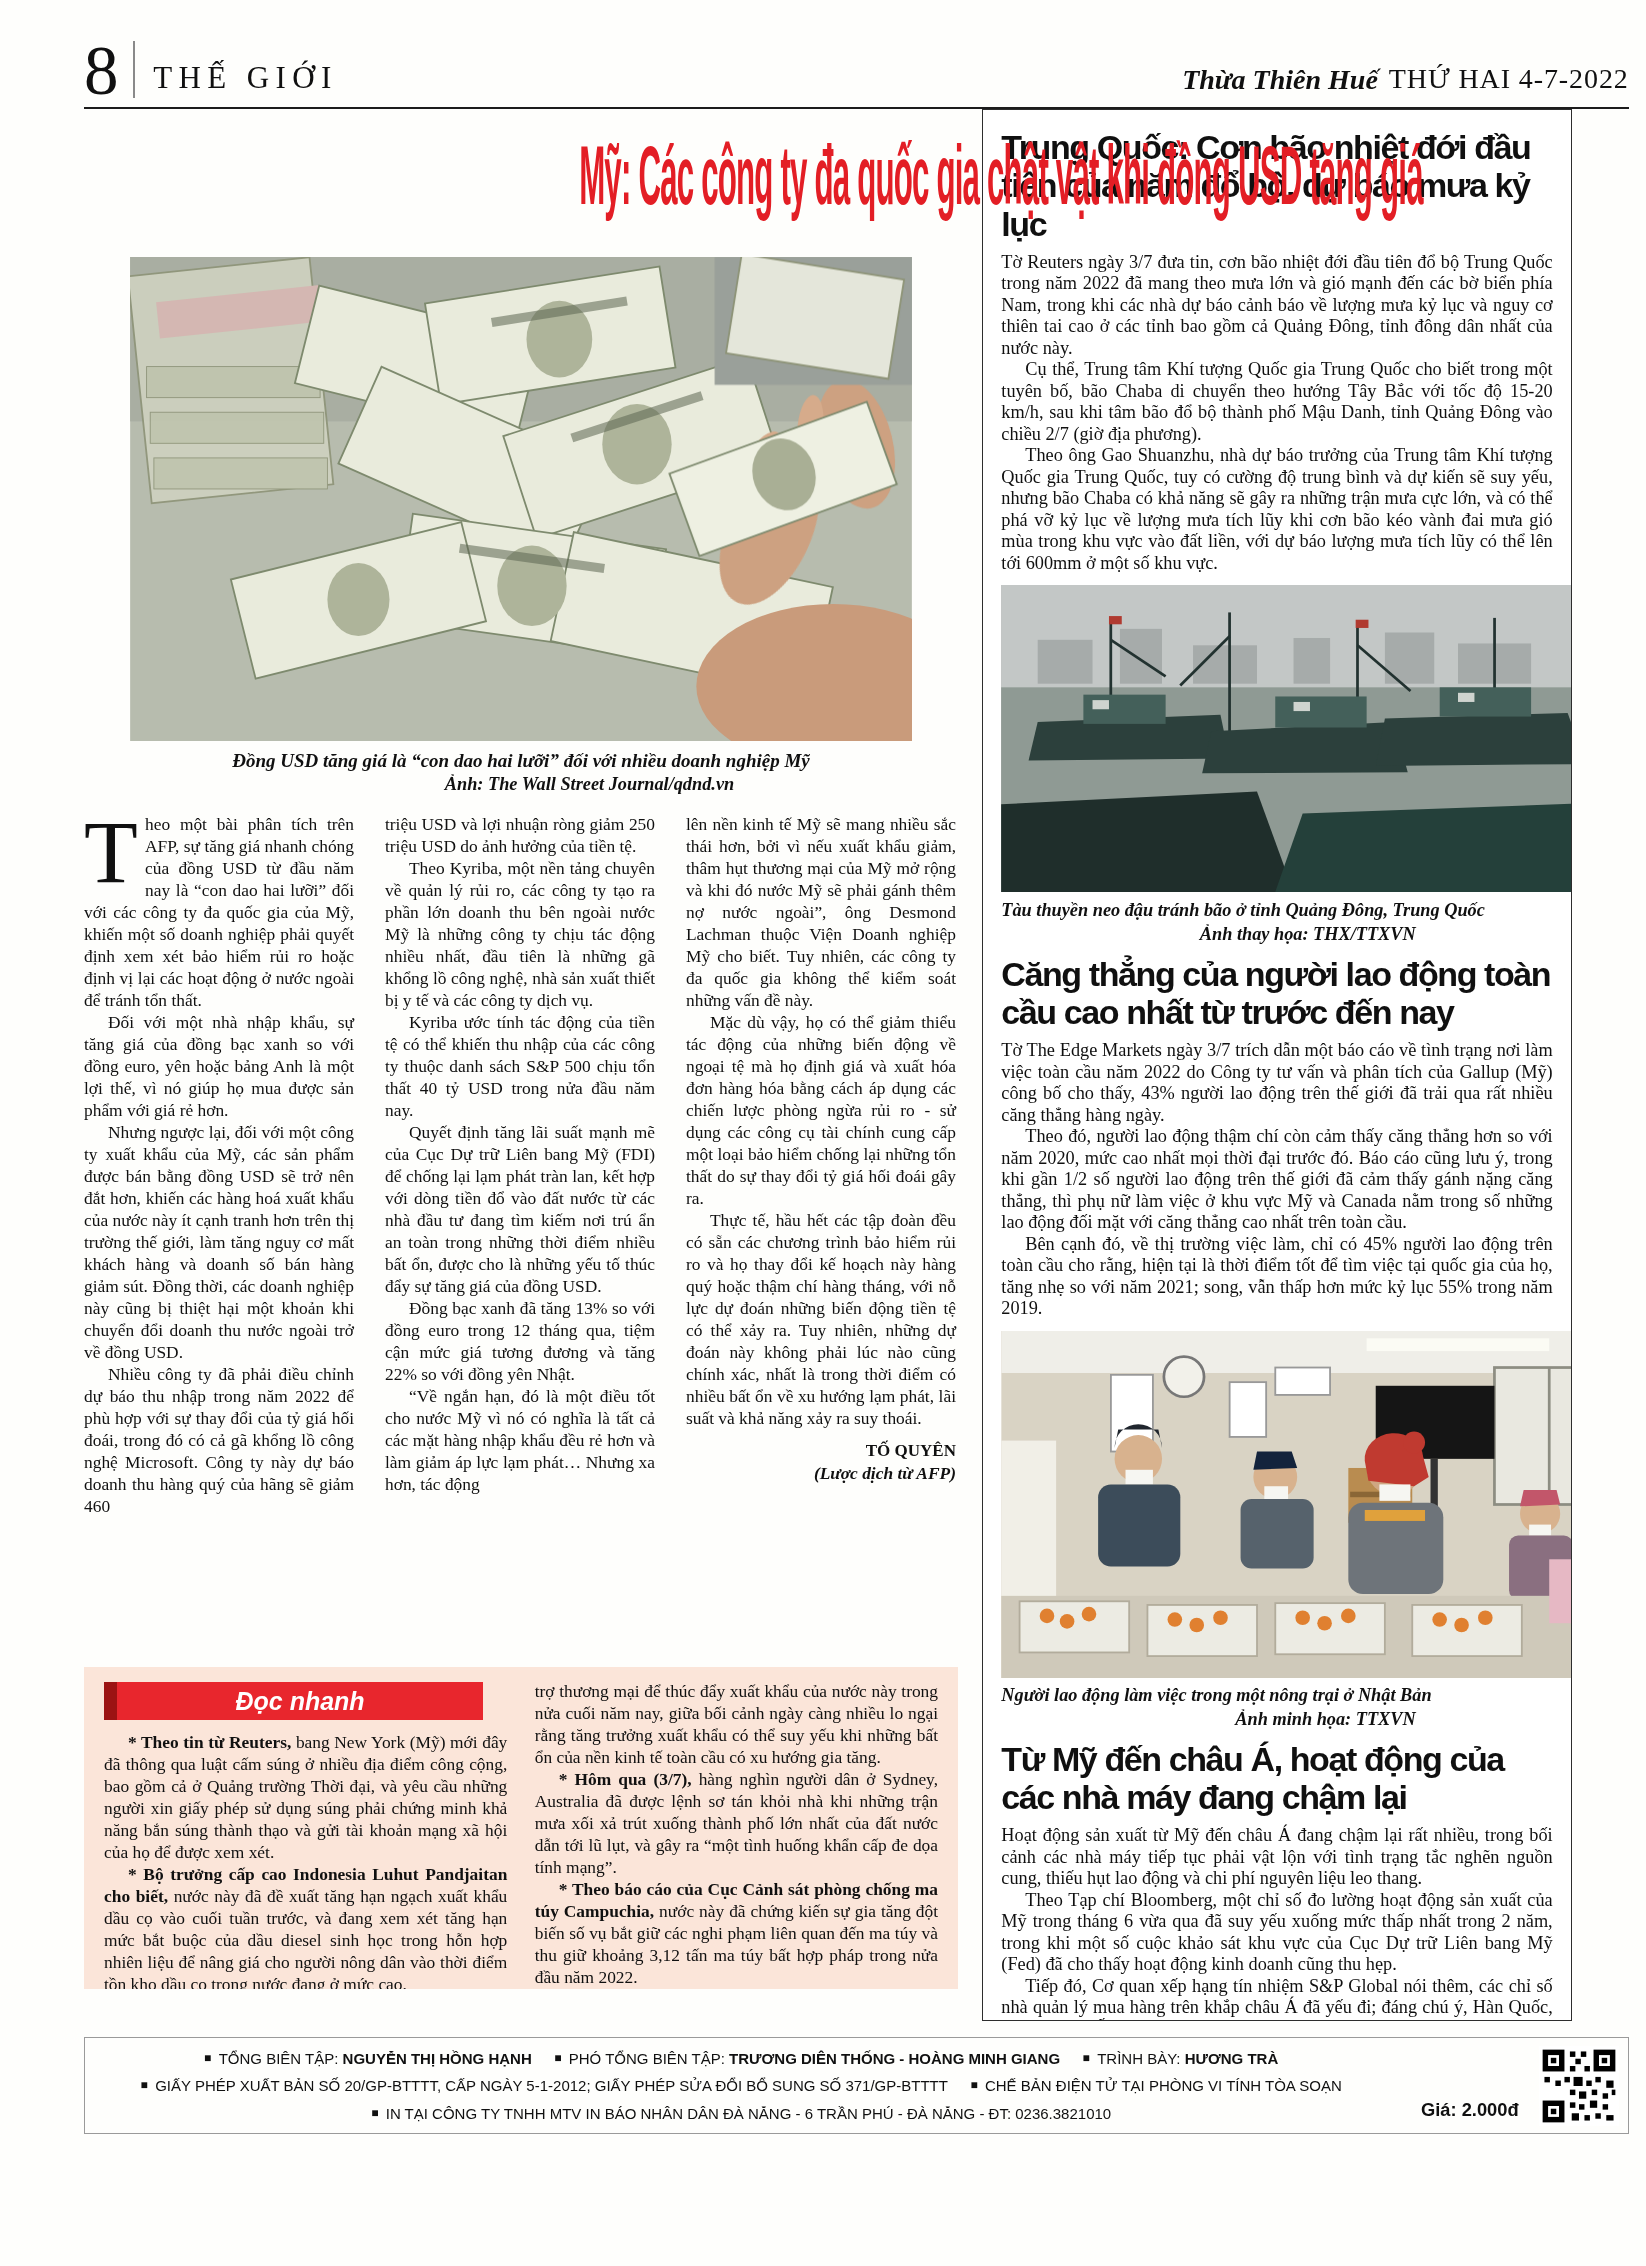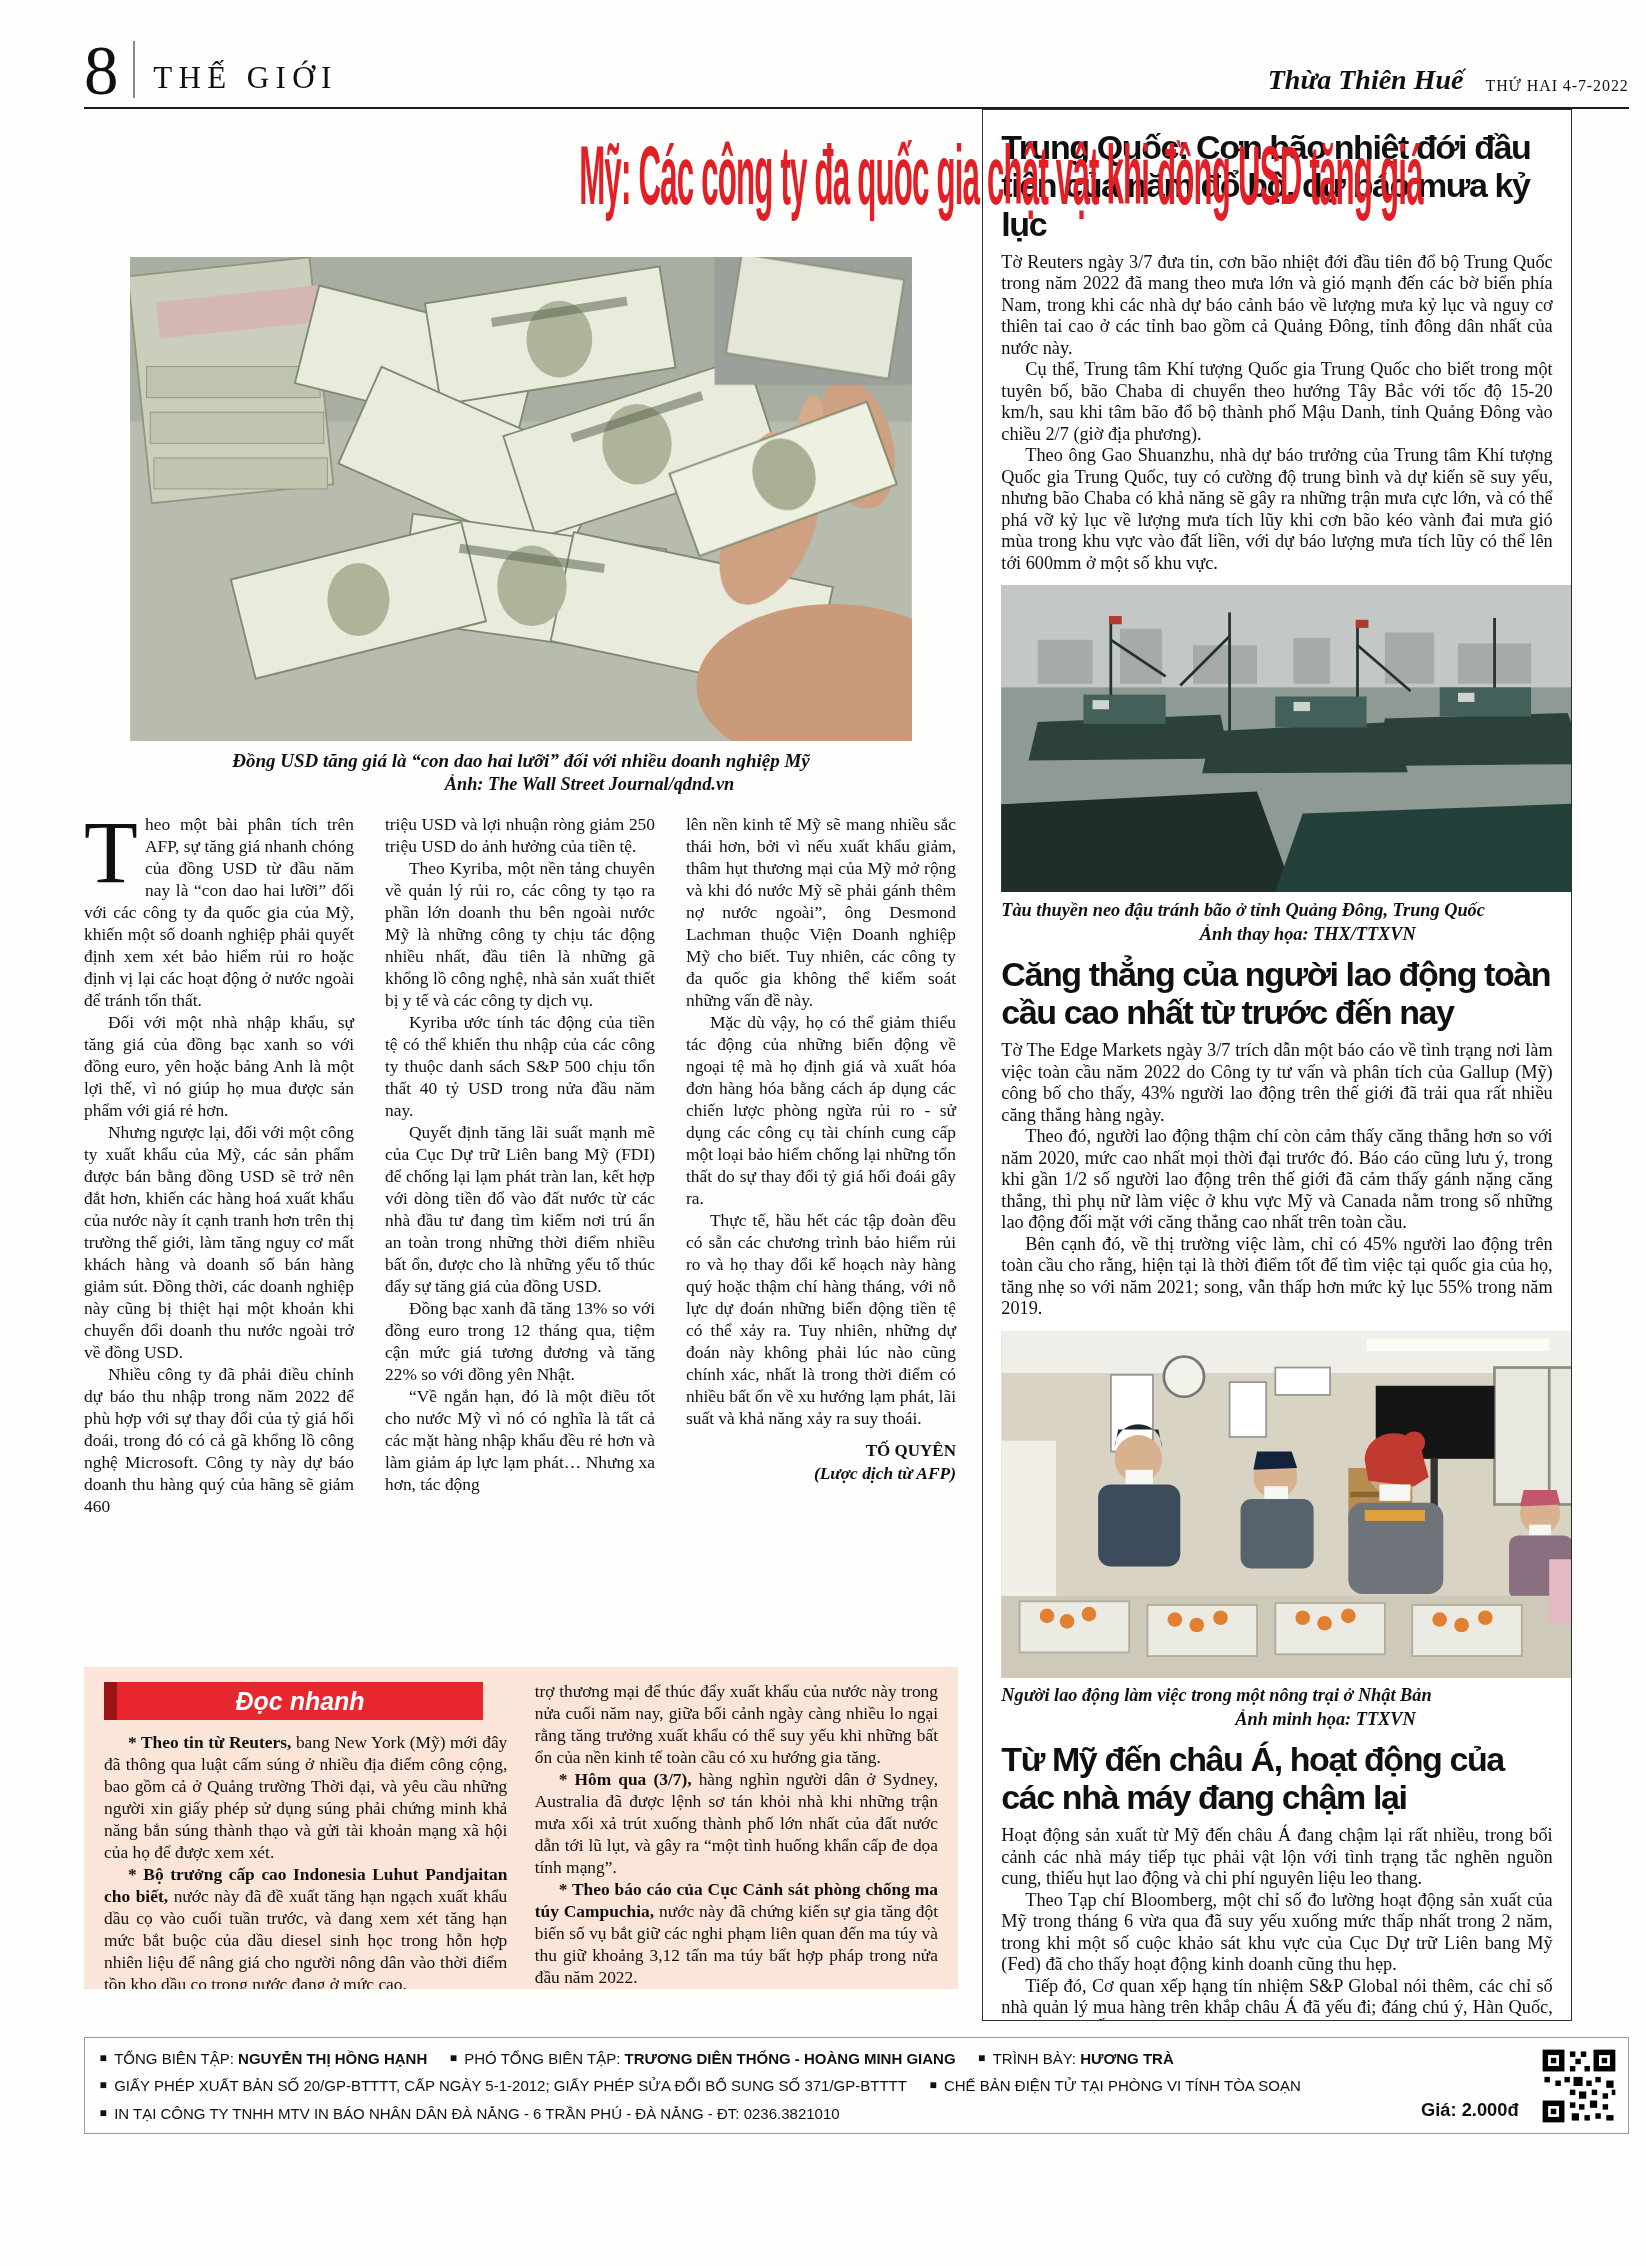--- a/index.html
+++ b/index.html
@@ -6,21 +6,21 @@
   html,body { background:#e8e8e8; }
   .page { width:1647px; height:2267px; background:#fefefc; color:#101010;
           font-family:"Liberation Serif", serif; position:relative; overflow:hidden;
           padding:31px 18.3px 0 84px; }
   
   .hdr { display:flex; align-items:flex-end; height:69px; }
   .hdr-num { font-size:69px; line-height:0.82; font-weight:400; }
   .hdr-vrule { width:1.8px; height:57px; background:#8a8a8a; margin:0 18.3px 1.8px 14.6px; }
   .hdr-section { font-size:31px; letter-spacing:6.4px; padding-bottom:3.7px; }
   .hdr-masthead { margin-left:auto; font-weight:700; font-style:italic; font-size:28px; padding-bottom:3.7px; }
-  .hdr-date { font-size:16px; letter-spacing:0.9px; margin-left:22px; padding-bottom:5.5px; }
+  .hdr-date { font-size:28px; letter-spacing:0.9px; margin-left:11px; padding-bottom:5.5px; }
   .hdr-rule { height:1.8px; background:#1c1c1c; margin-top:7.3px; }
   
   .content { display:flex; gap:24px; }
   .leftcol { width:874px; }
   .hl-wrap { text-align:center; height:117px; margin-top:27.4px; overflow:visible; white-space:nowrap; }
   .main-hl { display:inline-block; white-space:nowrap; font-family:"Liberation Sans",sans-serif;
              font-weight:800; font-size:68px; letter-spacing:-1.8px; color:#e31e25;
              transform:scale(0.46,1.22); transform-origin:center center; }
   .main-photo { display:block; margin:3.7px auto 0; }
   .cap1 { text-align:center; font-weight:700; font-style:italic; font-size:19px; margin-top:9.1px; }
@@ -47,21 +47,21 @@
   .rbox { width:590px; border:1.8px solid #2d2d2d; padding:14.6px 18.3px 9.1px; height:1912px; overflow:hidden;
           font-size:18.3px; line-height:21.5px; text-align:justify; background:#fff; }
   .r-hl { font-family:"Liberation Sans",sans-serif; font-weight:800; font-size:34px; line-height:1.12;
           letter-spacing:-1.4px; text-align:left; text-indent:0; margin:3.7px 0 9.1px; }
   .r-photo { display:block; margin:11px 0 5.5px; }
   .r-cap1 { font-weight:700; font-style:italic; font-size:18.3px; text-indent:0 !important; text-align:left; line-height:24px; }
   .r-cap2 { font-weight:700; font-style:italic; font-size:18.3px; text-indent:0 !important; text-align:right; padding-right:137px; line-height:24px; margin-bottom:9.1px; }
   .r-sig { text-align:right; margin-top:12.8px; }
   
   .pfooter { margin-top:16.4px; border:0.9px solid #9a9a9a; display:flex; gap:20px; padding:7.3px 9.1px 7.3px 14.6px; height:97px; align-items:stretch; }
-  .f-lines { flex:1; font-family:"Liberation Sans",sans-serif; font-size:15px; line-height:26.5px; white-space:nowrap; overflow:hidden; }
+  .f-lines { flex:1; font-family:"Liberation Sans",sans-serif; font-size:15px; line-height:26.5px; white-space:nowrap; overflow:hidden;text-align:center; }
   .f-bullet { font-size:12px; margin:0 7.3px 0 0; position:relative; top:-1.8px; }
   .f-seg { margin-right:18.3px; }
   .f-strong { font-weight:700; }
   .f-price { align-self:flex-end; font-family:"Liberation Sans",sans-serif; font-weight:700; font-size:18.3px; margin-bottom:5.5px; white-space:nowrap; }
   .f-qr { align-self:center; }
 </style>
 </head>
 <body>
 
 <div class="page">

